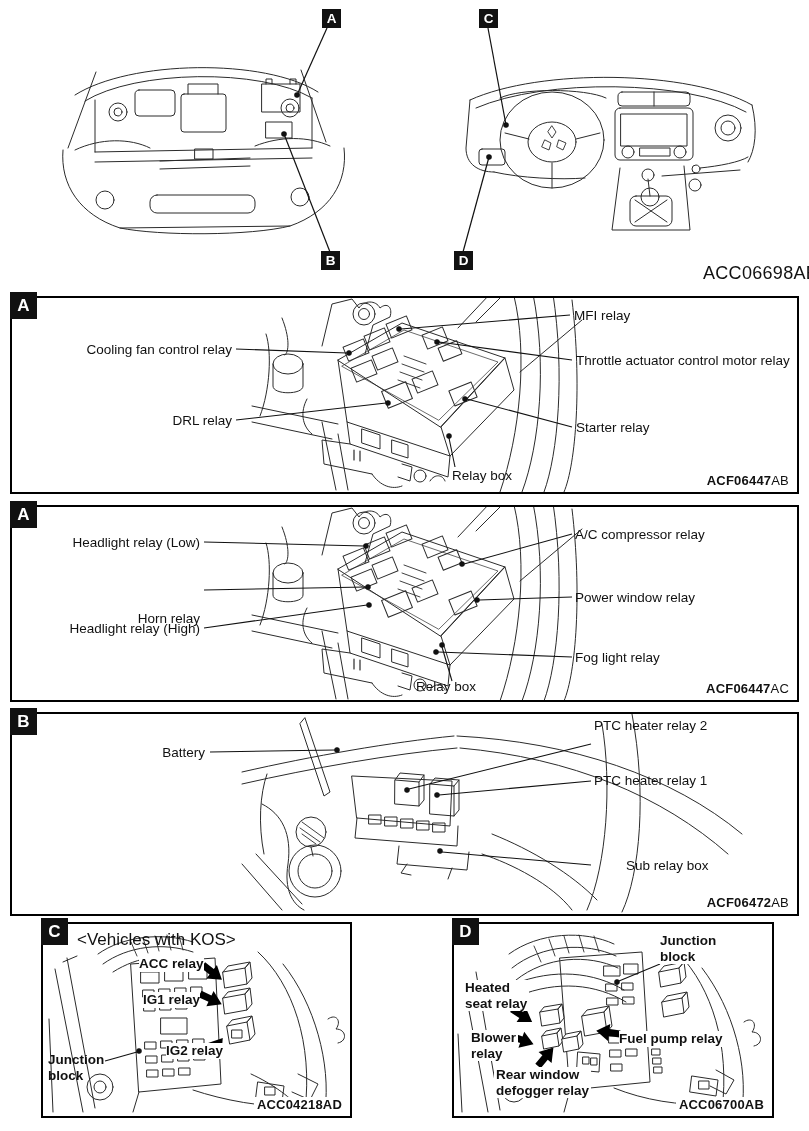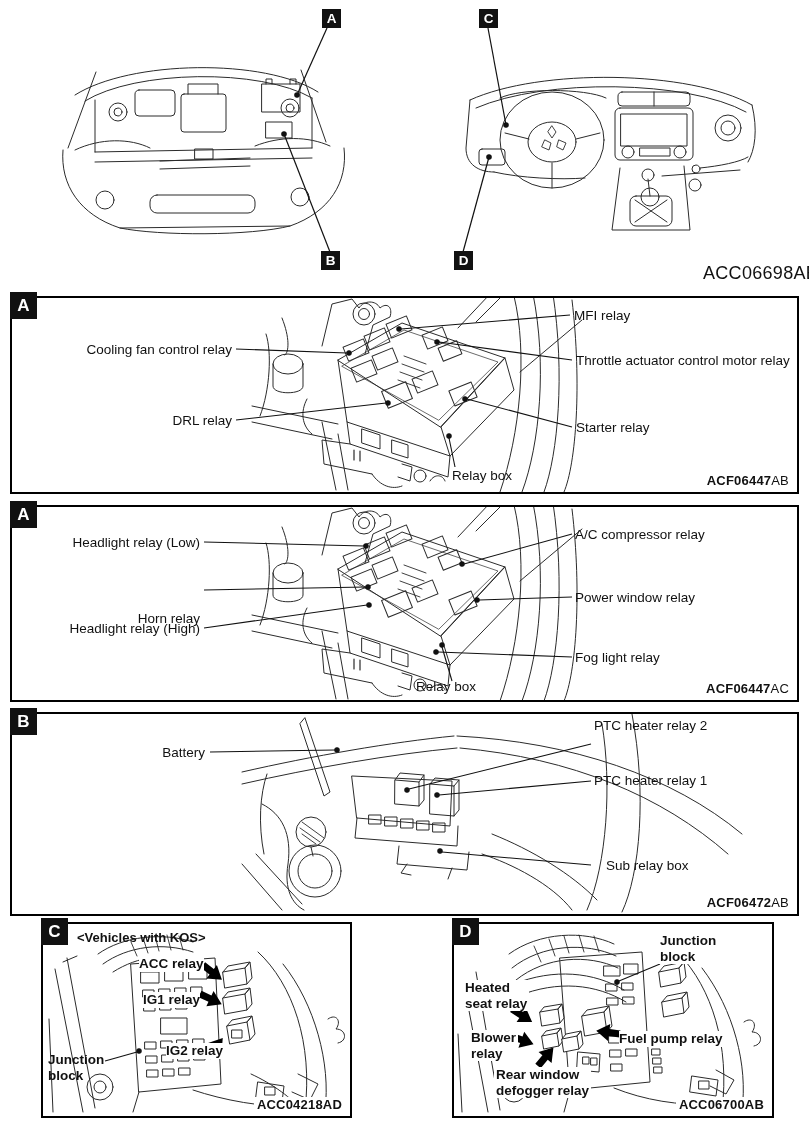--- a/index.html
+++ b/index.html
@@ -16,21 +16,21 @@
   .lbl.ra{text-align:right;}
   .lbl.bold{font-weight:bold;}
   .lbl .ln{display:block;}
   .halo .ln, .halo{background:#fff;}
   .halo .ln{padding:0 2px;width:max-content;}
   .codeline{position:absolute;right:8px;bottom:4px;font-size:13px;letter-spacing:.2px;z-index:4;background:#fff;padding-left:3px;}
   .cm{font-weight:bold;}
   .cs{font-weight:normal;}
   .codeplain{font-weight:bold;}
   .topcode{position:absolute;left:703px;top:263px;font-size:18px;letter-spacing:.3px;z-index:4;}
-  .paneltitle{position:absolute;font-weight:bold;font-size:13px;z-index:4;white-space:nowrap;}
+  .paneltitle{position:absolute;font-weight:normal;font-size:17px;z-index:4;white-space:nowrap;}
 </style>
 </head>
 <body>
 
 <div id="page">
 
   <svg width="0" height="0" style="position:absolute">
     <defs>
       <polygon id="arrowshape" points="0,-3.5 11,-3.5 11,-8.5 24,0 11,8.5 11,3.5 0,3.5" fill="#000" stroke="none"></polygon>
       <g id="relaybox-art" stroke="#2b2b2b" fill="none" stroke-width="1" stroke-linecap="round" stroke-linejoin="round">
@@ -256,21 +256,21 @@
         <path d="M579,67 L427,81" fill="none"></path>
           <circle cx="425" cy="81" r="2.2"></circle>
         <path d="M579,151 L430,138" fill="none"></path>
           <circle cx="428" cy="137" r="2.2"></circle>
       </g>
     </svg>
     <div class="tag">B</div>
     <div class="lbl ra" style="left:98px;top:31px;width:95px;">Battery</div>
     <div class="lbl" style="left:582px;top:4px;">PTC heater relay 2</div>
     <div class="lbl" style="left:582px;top:59px;">PTC heater relay 1</div>
-    <div class="lbl" style="left:594px;top:144px;text-align:right;">Sub relay box</div>
+    <div class="lbl" style="left:614px;top:144px;text-align:right;">Sub relay box</div>
     <div class="codeline"><span class="cm">ACF06472</span><span class="cs">AB</span></div>
   </section>
 
   <section class="panel" style="left:41px;top:922px;width:307px;height:192px;">
     <svg class="art" width="307" height="192" viewBox="0 0 307 192">
       <g stroke="#2b2b2b" fill="none" stroke-width="1" stroke-linecap="round" stroke-linejoin="round">
         <path d="M12,45 L40,188 M24,34 L52,184 M6,95 L10,188"></path>
         <path d="M20,38 l14,-6"></path>
         <path d="M55,30 C80,12 120,8 150,18 M60,40 C85,22 120,18 150,28 M70,48 C95,32 125,28 152,38"></path>
         <path d="M88,18 l6,14 M100,14 l5,15 M112,12 l4,15 M124,11 l4,15 M136,12 l4,14" stroke-width="0.9"></path>

